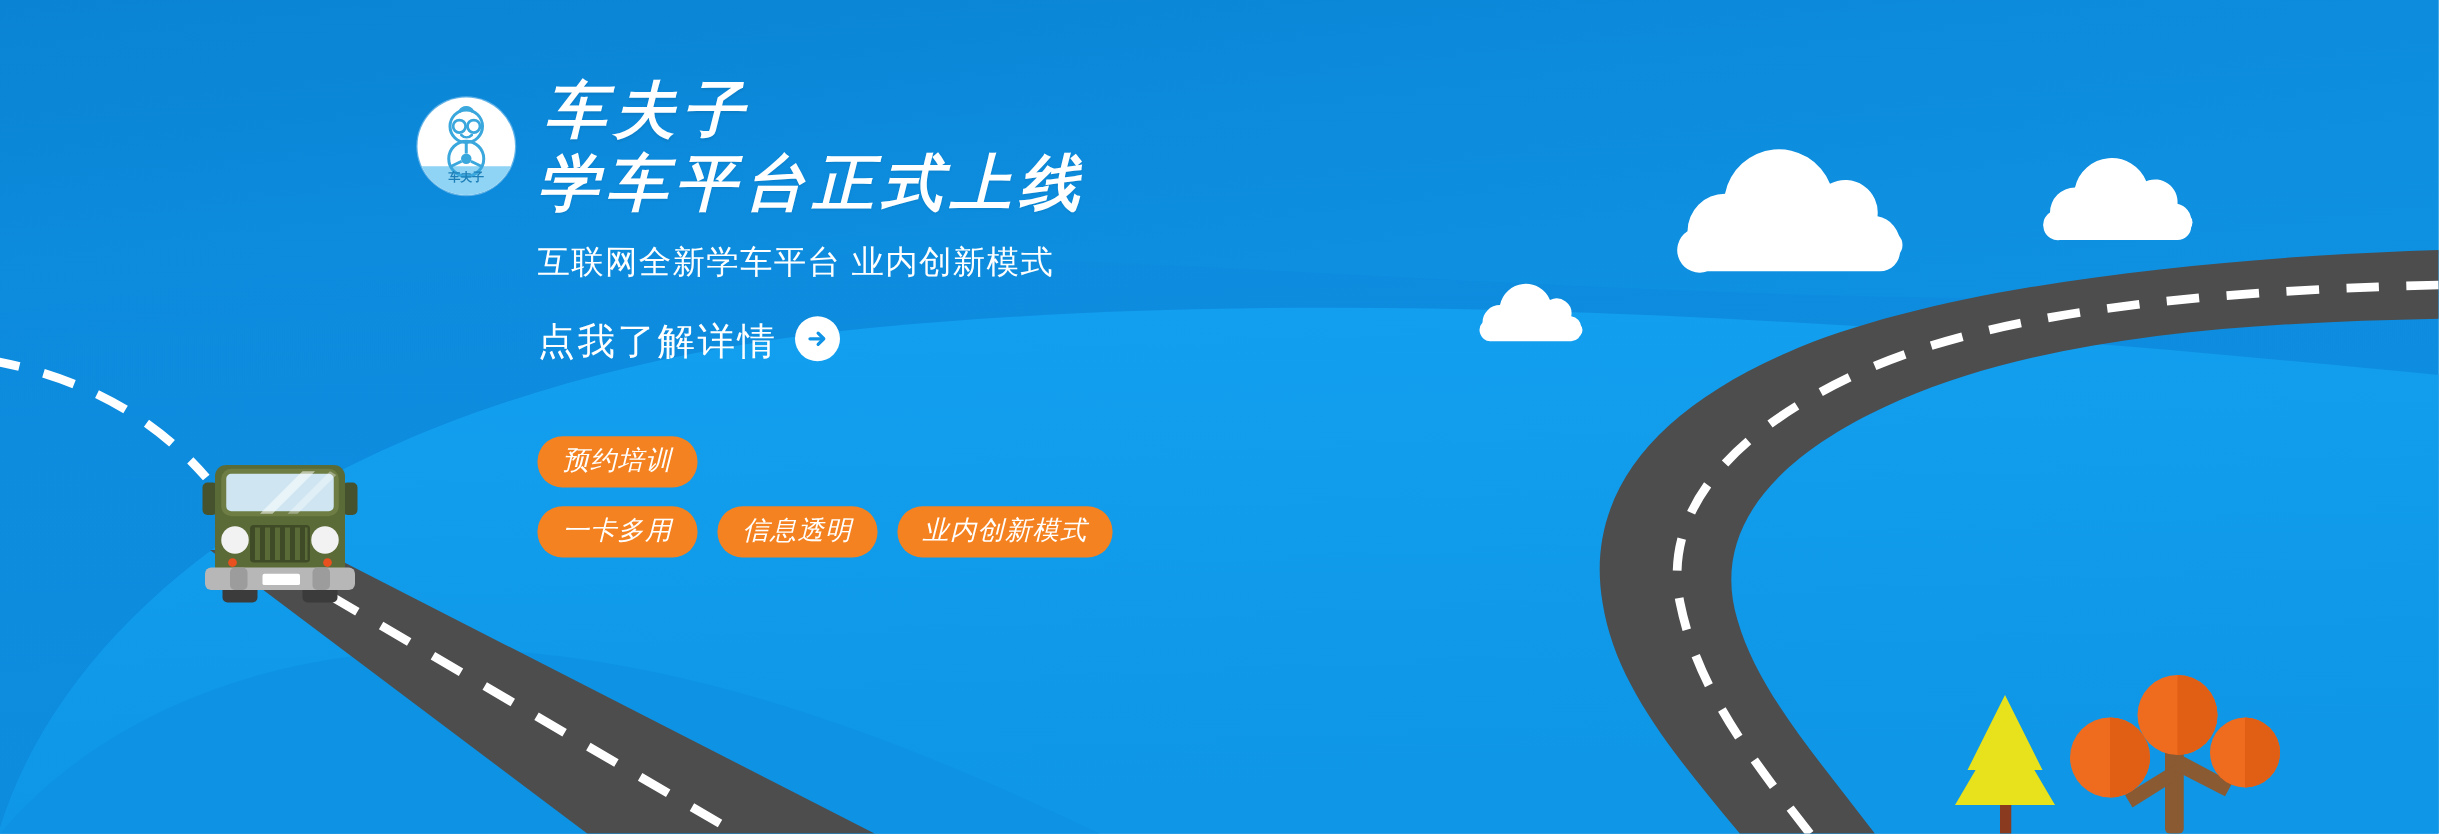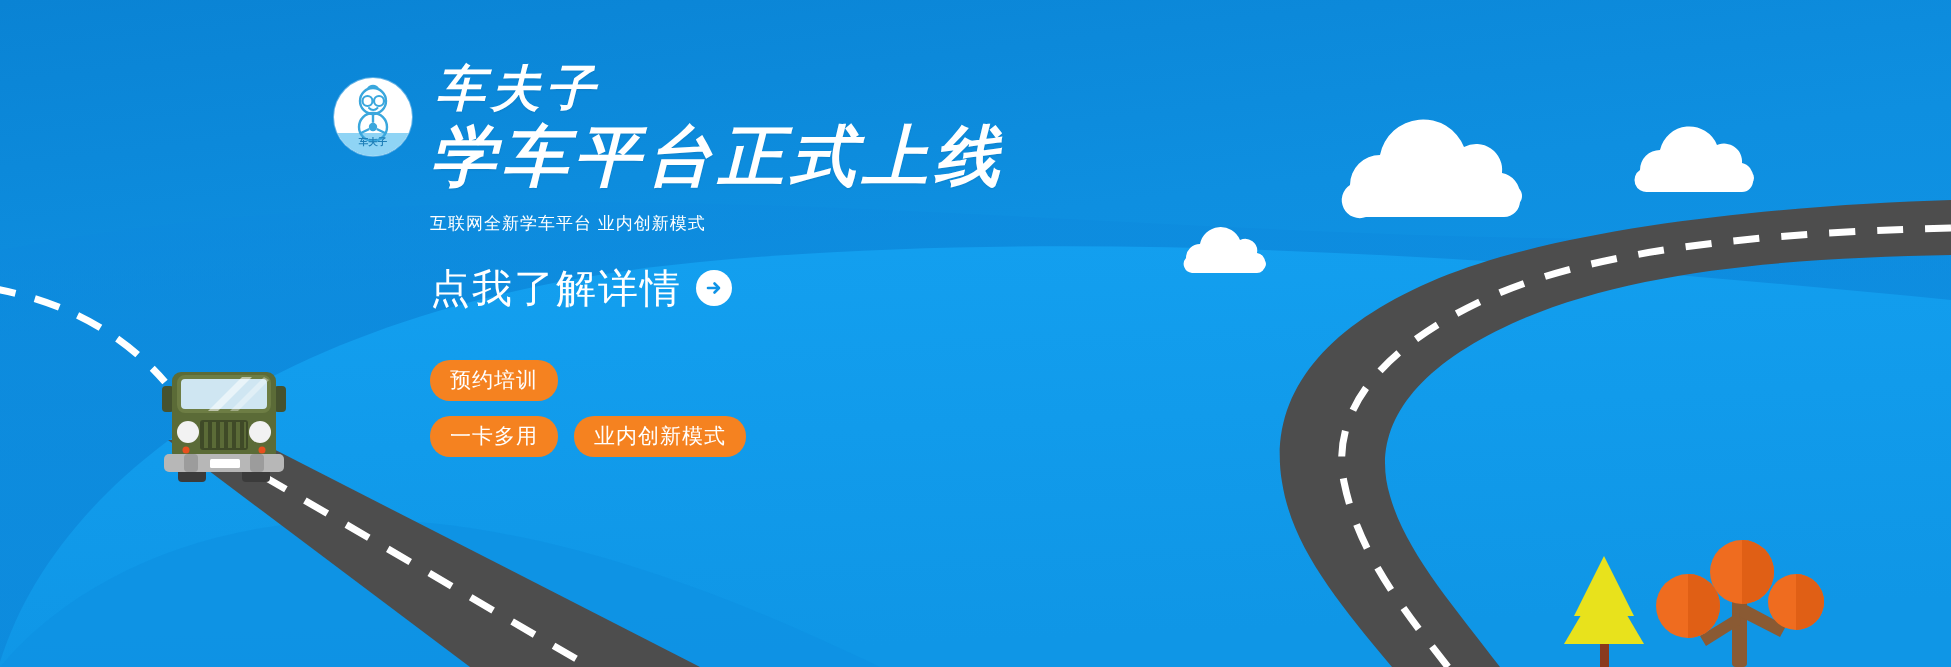--- a/index.html
+++ b/index.html
@@ -44,47 +44,47 @@
   .headline {
     color:#ffffff;
     font-family:"DejaVu Serif","Liberation Serif",serif;
     font-style:italic;
     font-weight:700;
     line-height:1.18;
     letter-spacing:6px;
     text-shadow:0 1px 2px rgba(0,0,0,.08);
   }
   .headline .l1 { font-size:49px; display:block; padding-left:6px; }
-  .headline .l2 { font-size:66px; display:block; }
+  .headline .l2 { font-size:49px; display:block; }
 
   .subtitle {
     margin-top:16px;
     color:#ffffff;
-    font-size:17px;
+    font-size:26px;
     letter-spacing:1px;
     font-weight:400;
   }
   .cta {
     margin-top:26px;
-    display:inline-flex; align-items:center; gap:14px;
-    color:#ffffff;
-    font-size:40px;
+    display:inline-flex; align-items:flex-start; gap:14px;
+    color:#ffffff;
+    font-size:30px;
     letter-spacing:2px;
     cursor:pointer;
   }
   .cta .arrow-circle {
     width:36px; height:36px; border-radius:50%;
     background:#ffffff;
     display:flex; align-items:center; justify-content:center;
     flex:0 0 36px;
   }
   .cta .arrow-circle svg { display:block; }
 
   
-  .tags { margin-top:44px; }
+  .tags { margin-top:55px;font-style:italic; }
   .tagrow { display:flex; gap:16px; margin-bottom:15px; }
   .tag {
     background:#f58220;
     color:#ffffff;
     font-size:21px;
     letter-spacing:1px;
     border-radius:20px;
     padding:8px 20px 9px;
     white-space:nowrap;
     cursor:pointer;
@@ -259,18 +259,19 @@
         </svg>
       </span>
     </div>
 
     <div class="tags">
       <div class="tagrow">
         <span class="tag">预约培训</span>
       </div>
       <div class="tagrow">
         <span class="tag">一卡多用</span>
+        <span class="tag">信息透明</span>
         <span class="tag">业内创新模式</span>
       </div>
     </div>
 
   </div>
 </div>
 
 </body></html>

